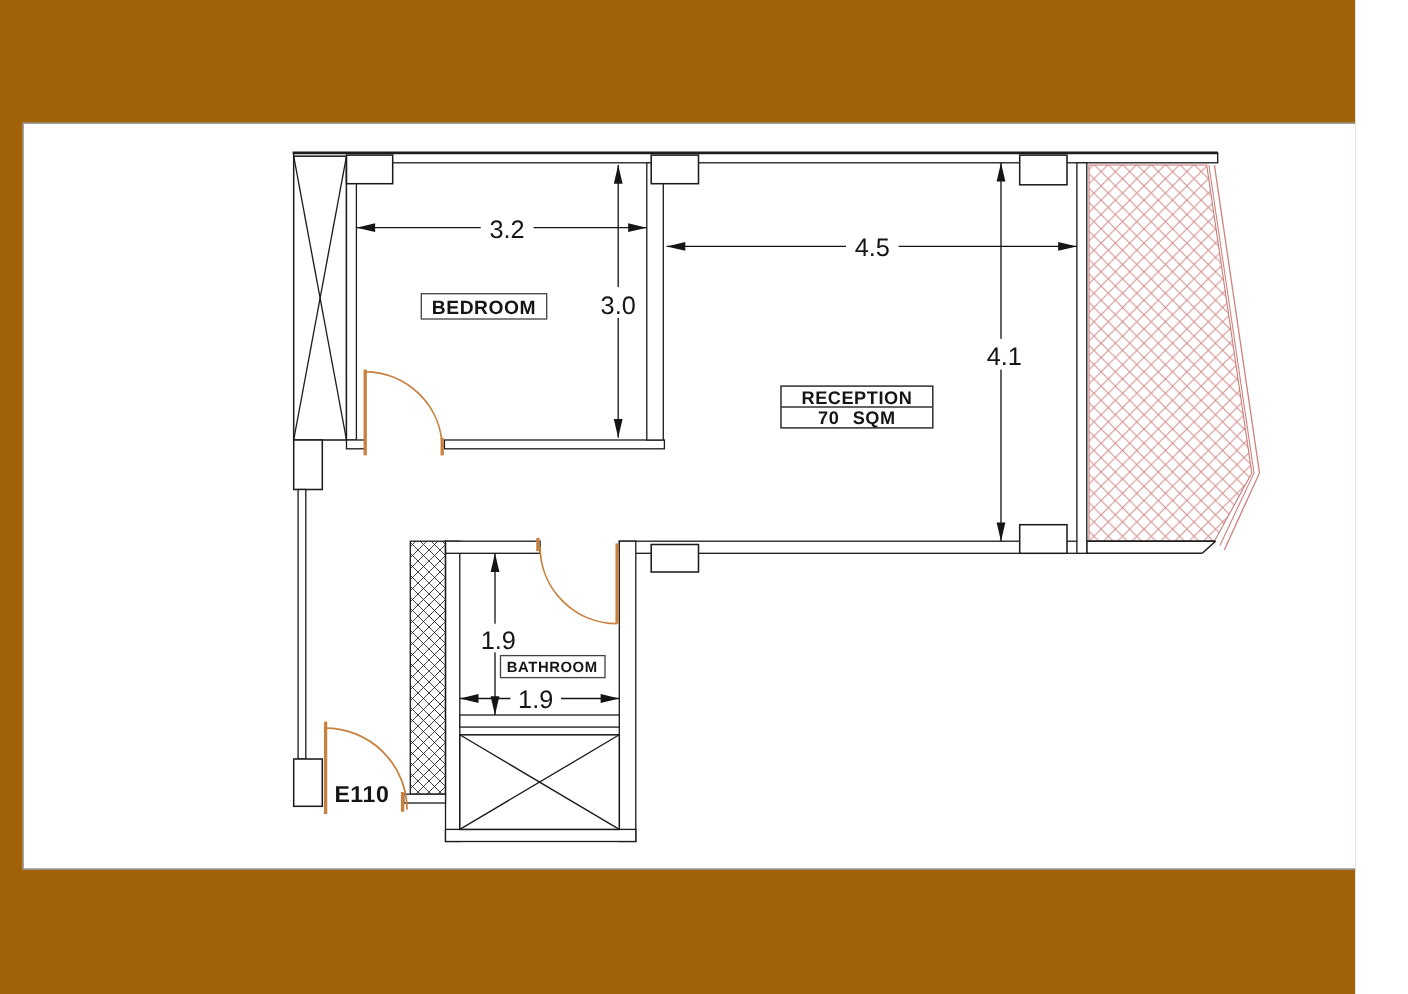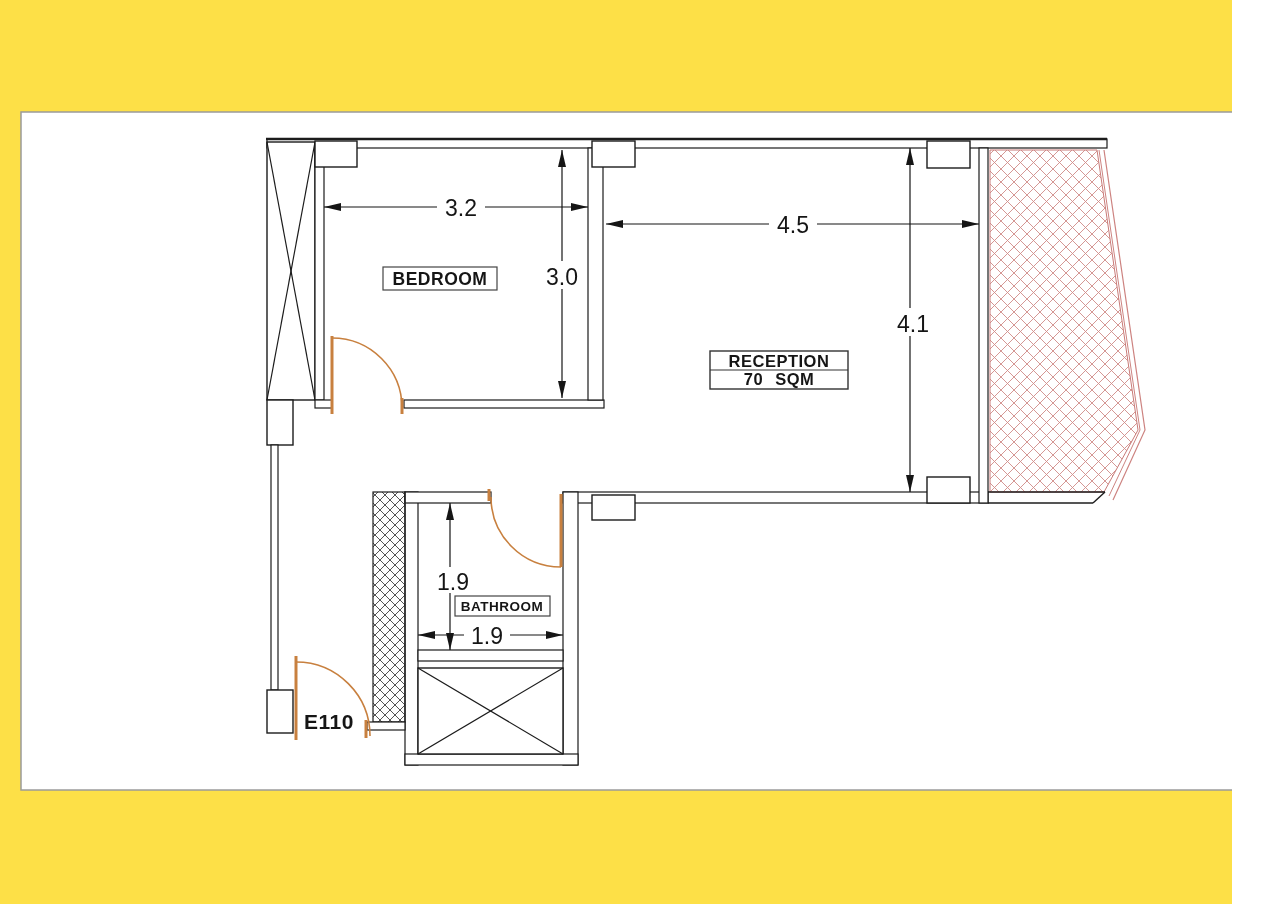--- a/index.html
+++ b/index.html
@@ -1,16 +1,16 @@
 <!DOCTYPE html>
 <html><head>
 <meta charset="utf-8">
 <style>
   html,body{margin:0;padding:0;background:#ffffff;}
-  .stage{position:relative;width:1232px;height:904px;background:#fde047;overflow:hidden;}
+  .stage{position:relative;width:1232px;height:904px;background:#a16207;overflow:hidden;}
   svg{position:absolute;left:0;top:0;}
   text{font-family:"Liberation Sans","DejaVu Sans",sans-serif;fill:#151515;}
   .dim-text{font-size:23px;}
   .room-label{font-weight:bold;letter-spacing:.5px;}
   .area-text{word-spacing:7px;}
 </style>
 </head>
 <body>
 
 <div class="stage">

